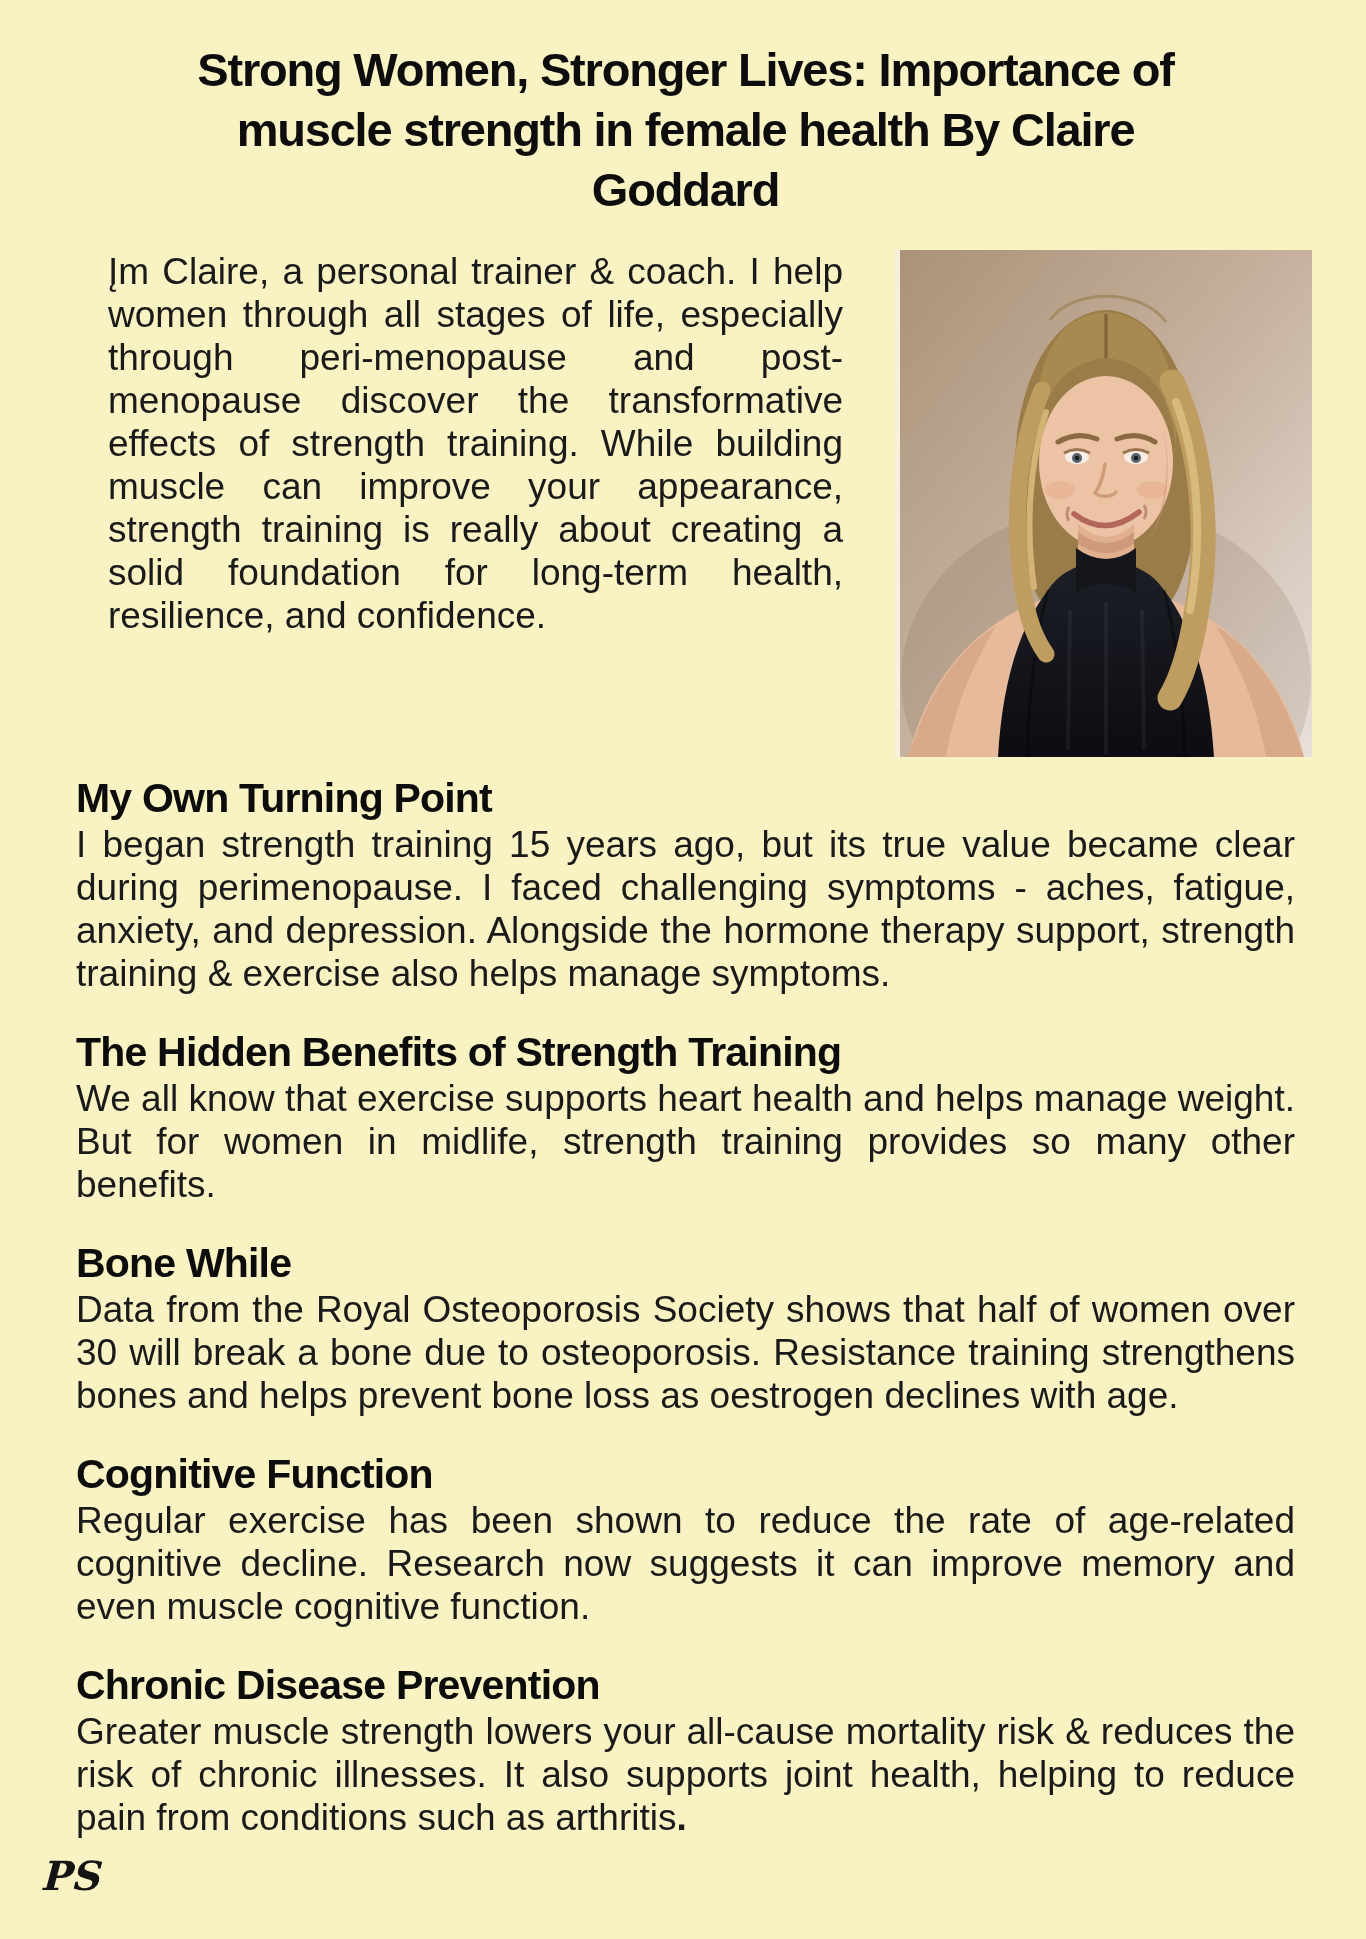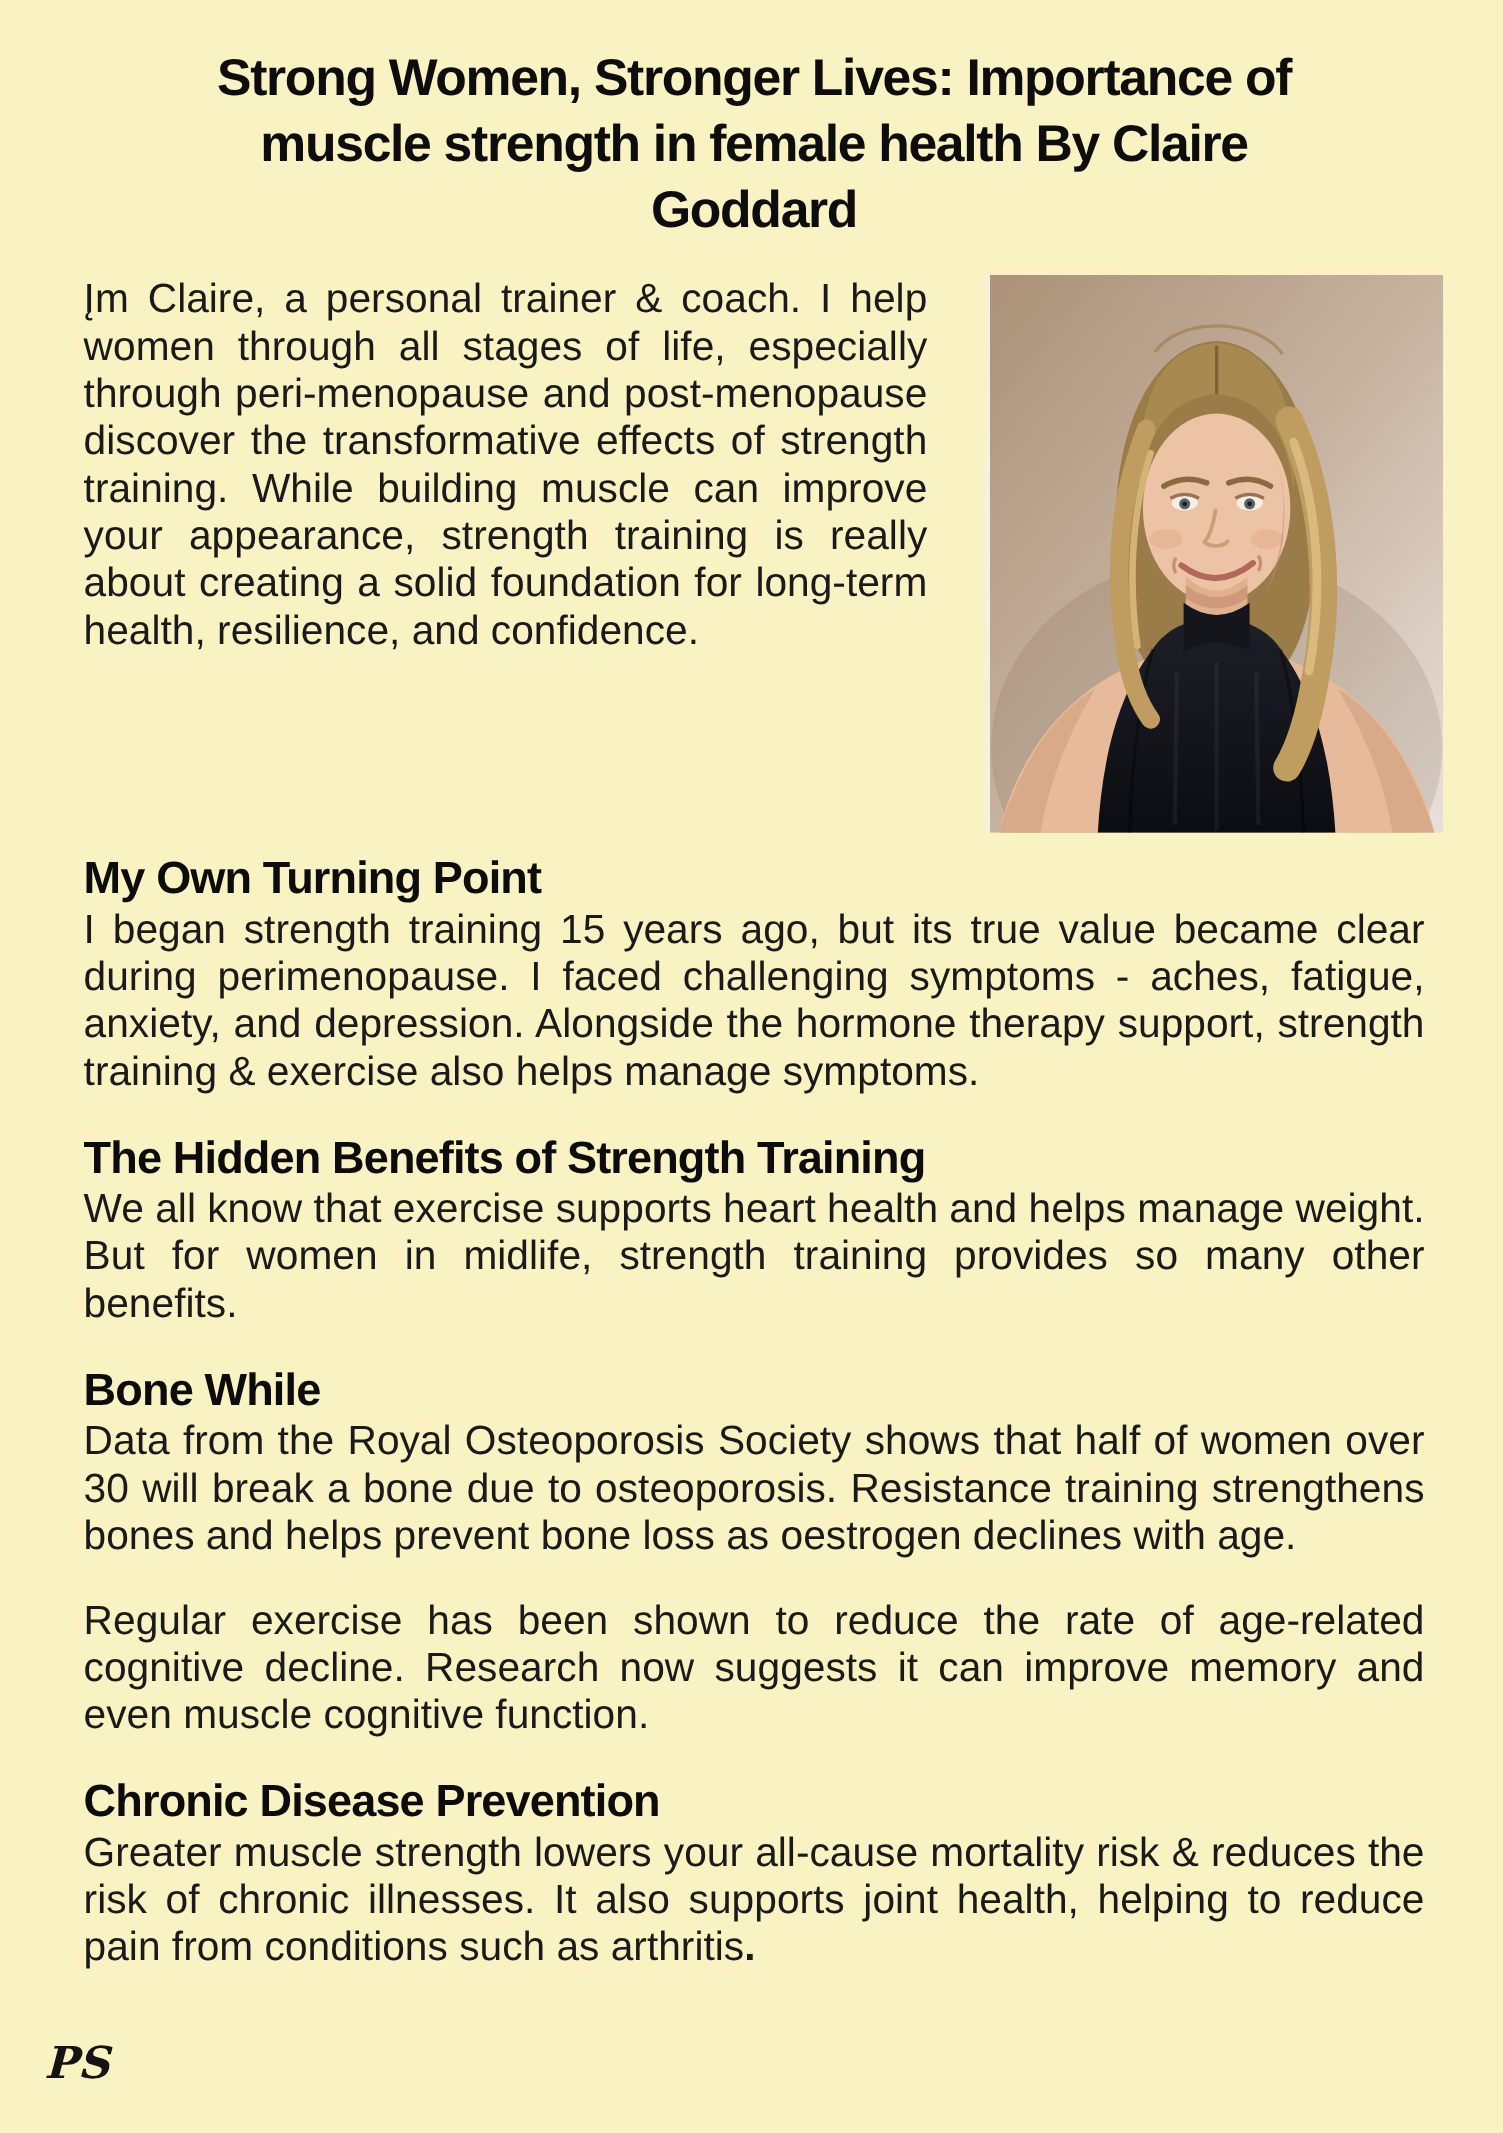--- a/index.html
+++ b/index.html
@@ -26,20 +26,21 @@
     text-align: center;
     max-width: 1060px;
     margin: 6px auto 0;
     color: #0d0d0d;
   }
   .intro-row {
     display: flex;
     gap: 52px;
     margin-top: 30px;
     align-items: flex-start;
+    margin-left: 32px;
   }
   p.body {
     font-size: 37px;
     line-height: 43px;
     text-align: justify;
     margin: 0;
     color: #1a1a1a;
   }
   .intro { flex: 1 1 auto; }
   .photo-frame {
@@ -156,20 +157,21 @@
     <h2 class="heading">The Hidden Benefits of Strength Training</h2>
     <p class="body">We all know that exercise supports heart health and helps manage weight. But for women in midlife, strength training provides so many other benefits.</p>
   </section>
 
   <section>
     <h2 class="heading">Bone While</h2>
     <p class="body">Data from the Royal Osteoporosis Society shows that half of women over 30 will break a bone due to osteoporosis. Resistance training strengthens bones and helps prevent bone loss as oestrogen declines with age.</p>
   </section>
 
   <section>
+    <h2 class="heading">Cognitive Function</h2>
     <p class="body">Regular exercise has been shown to reduce the rate of age-related cognitive decline. Research now suggests it can improve memory and even muscle cognitive function.</p>
   </section>
 
   <section>
     <h2 class="heading">Chronic Disease Prevention</h2>
     <p class="body"><span>Greater muscle strength lowers your all-cause mortality risk &amp; reduces the risk of chronic illnesses. It also supports joint health, helping to reduce pain from conditions such as arthritis</span><span class="bold-period">.</span></p>
   </section>
 
   <div class="signature">PS</div>
 

